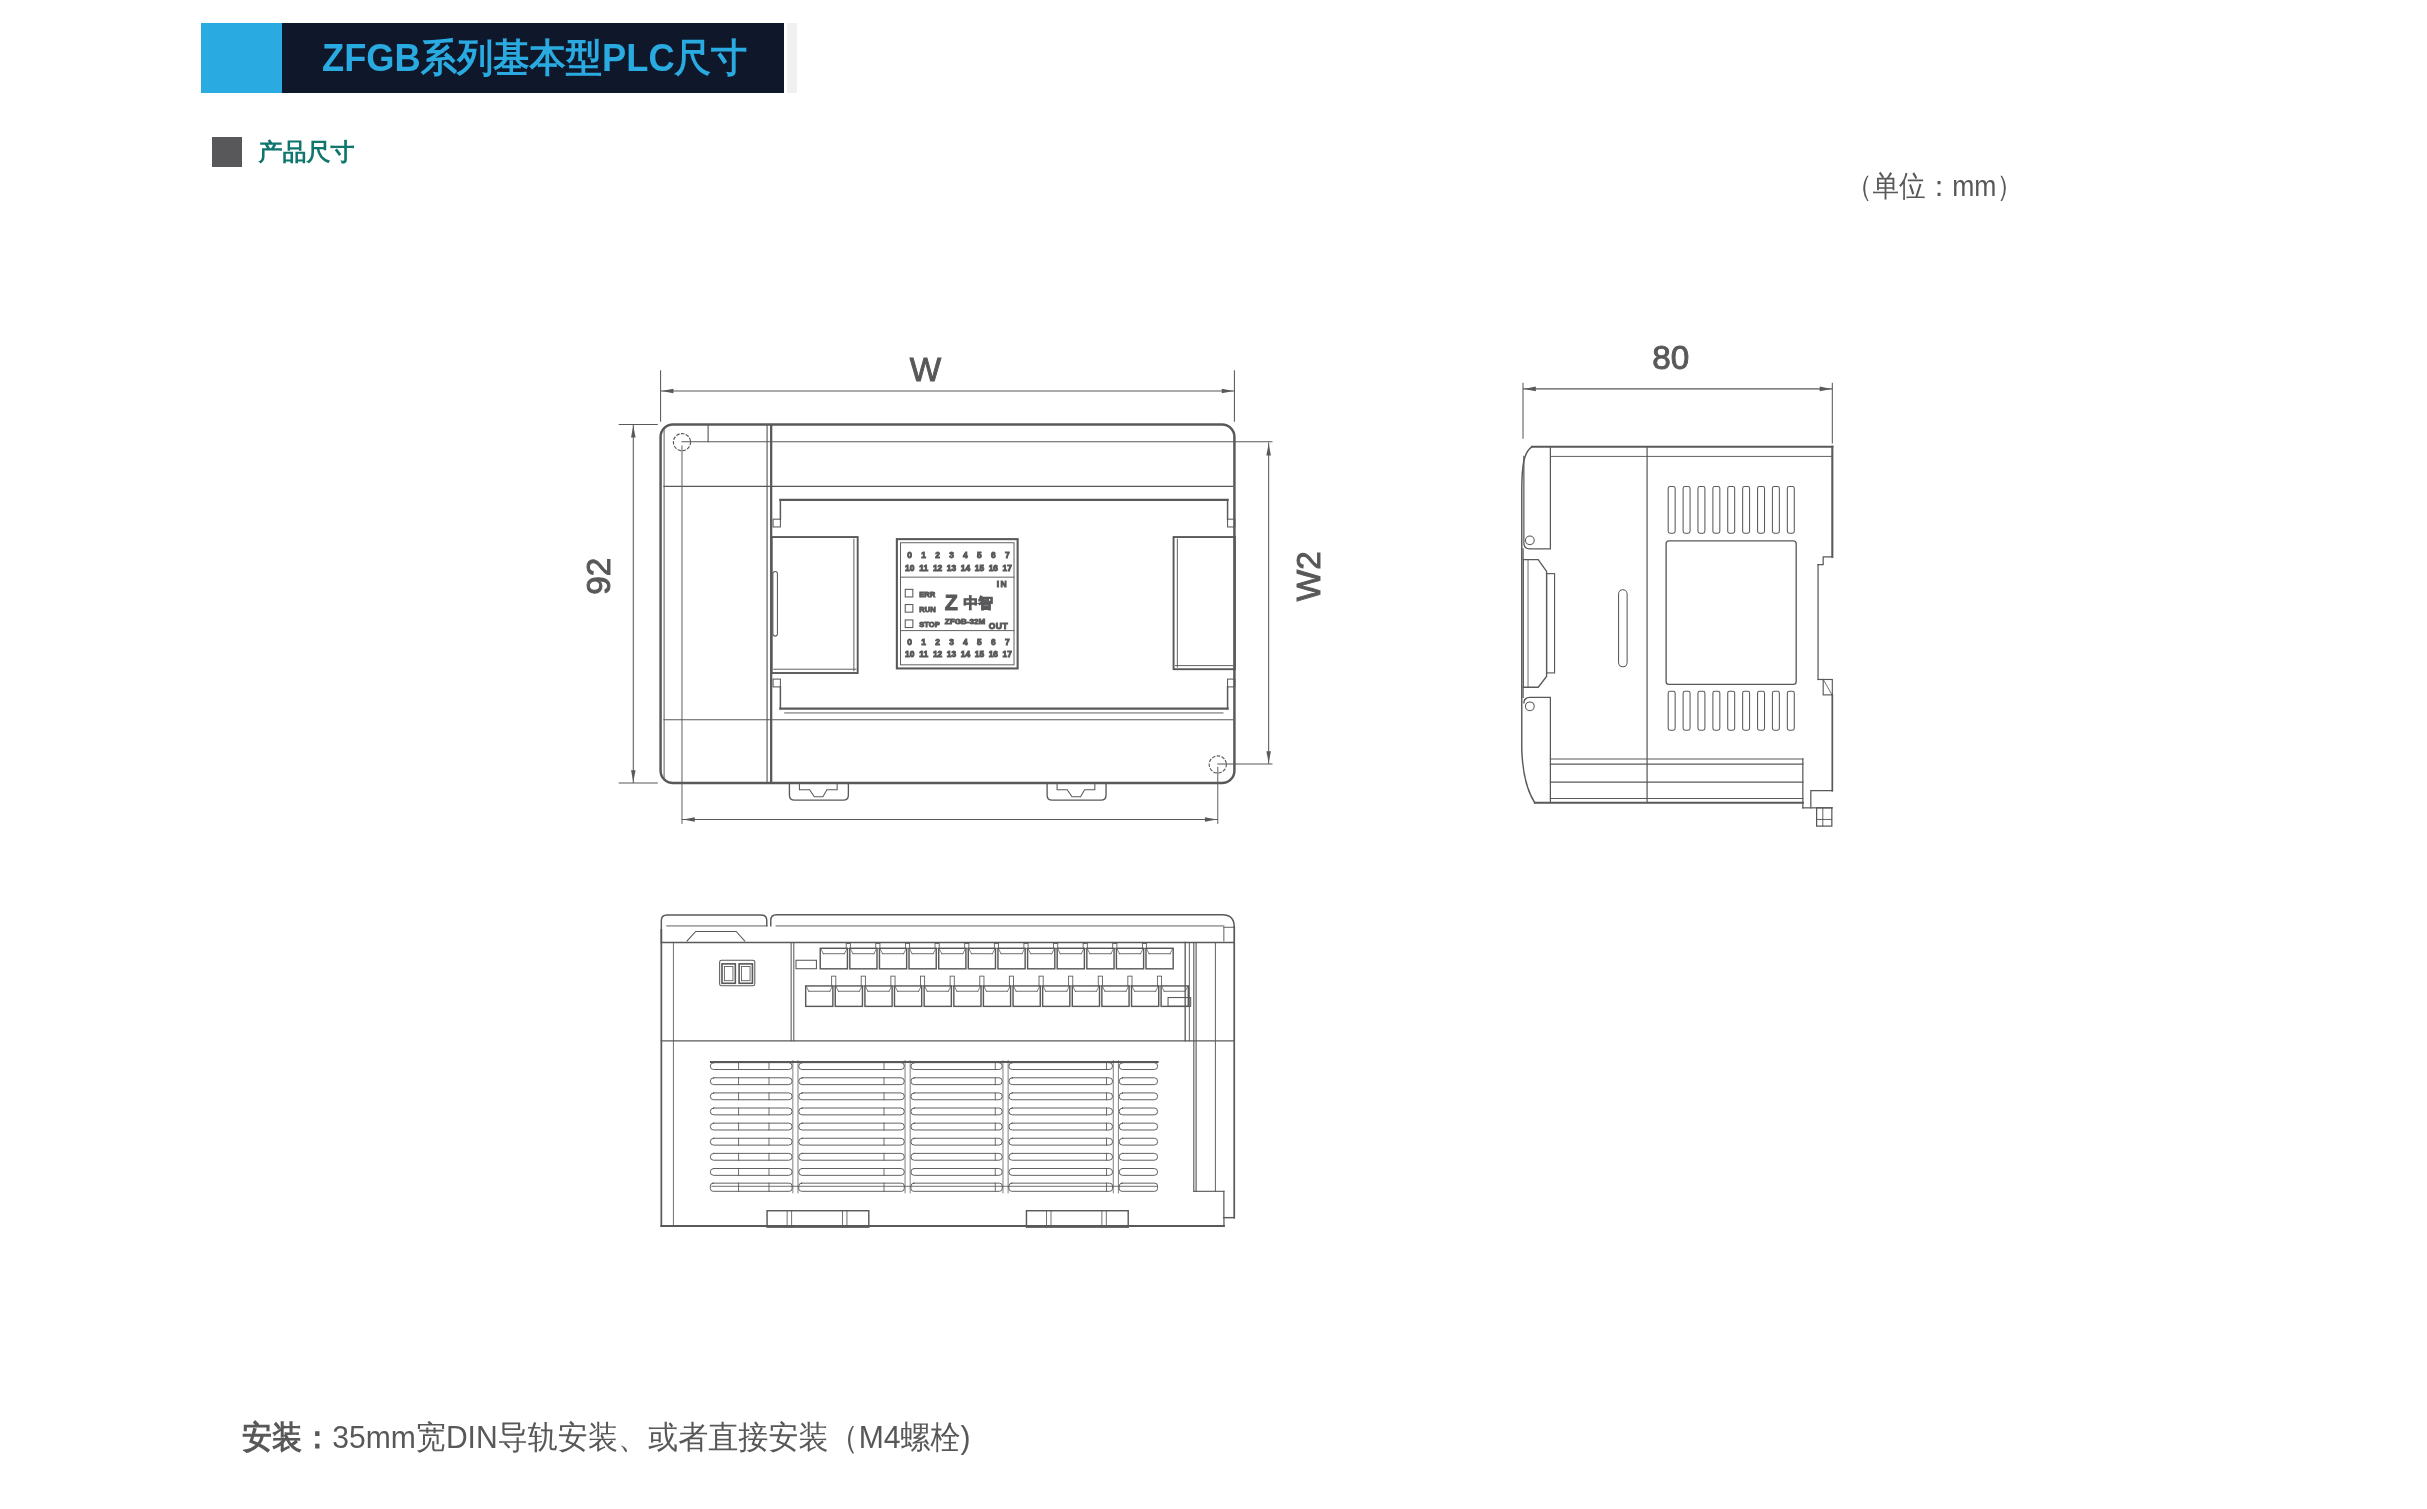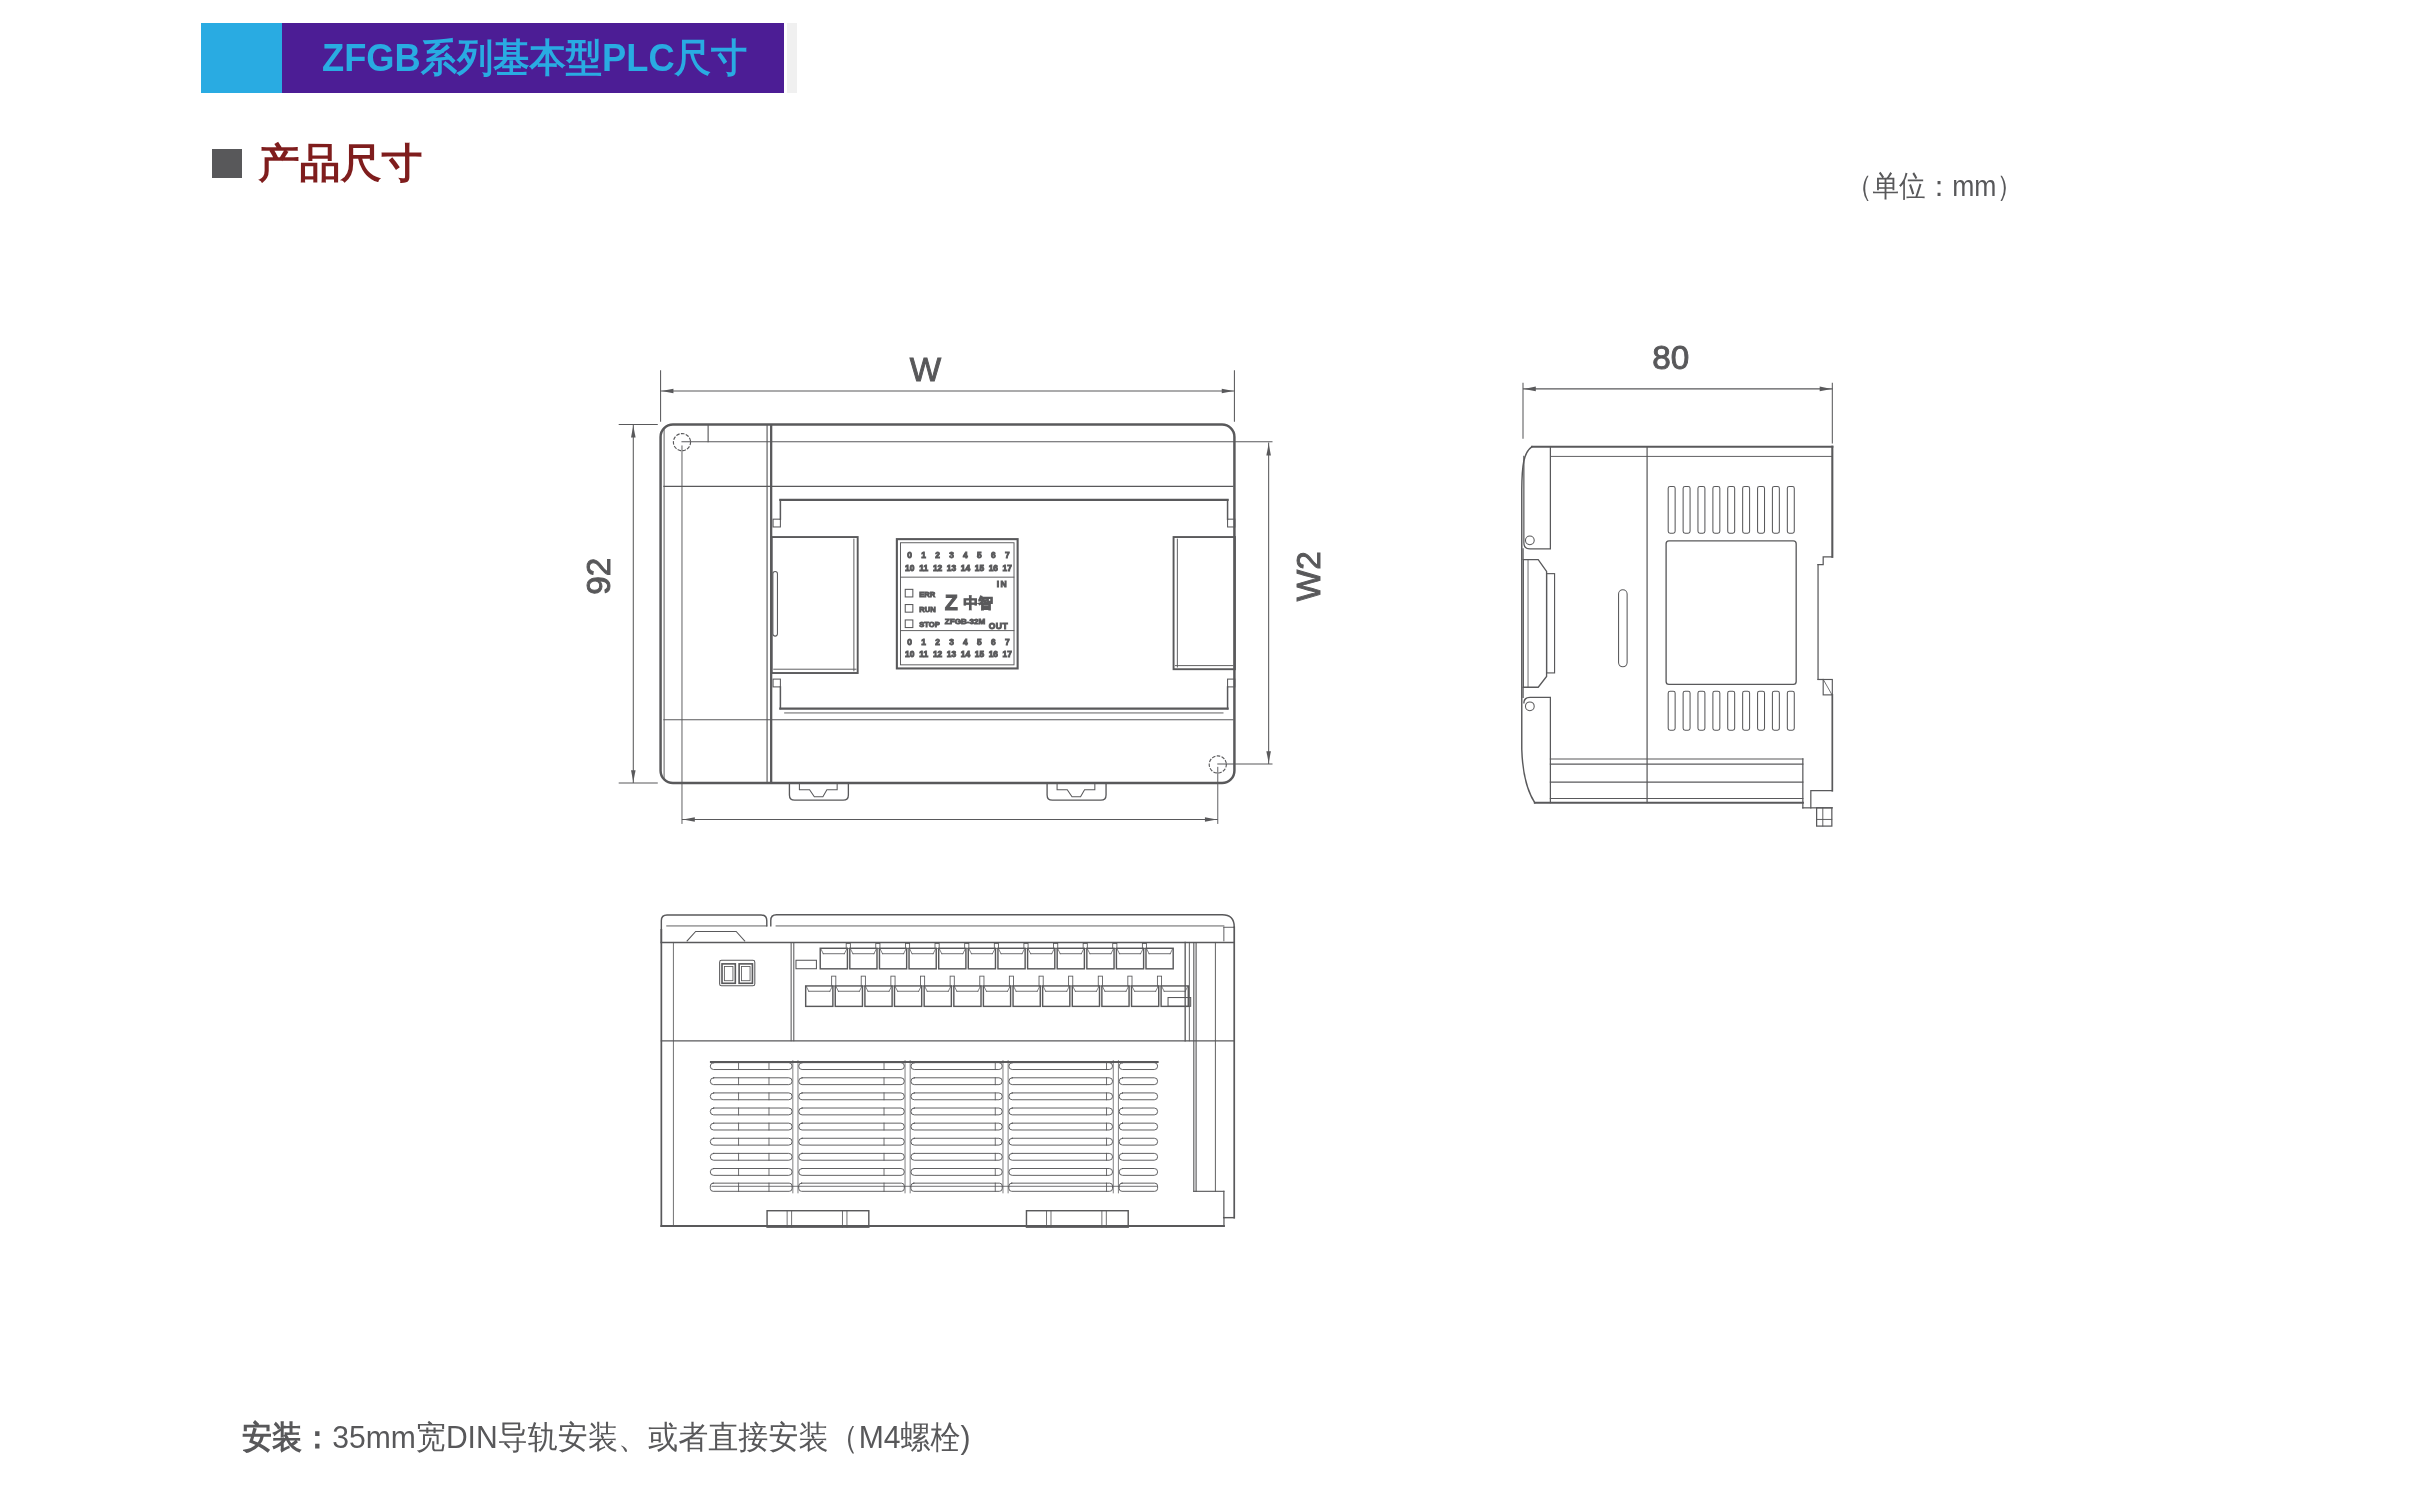--- a/index.html
+++ b/index.html
@@ -1,27 +1,27 @@
 <!DOCTYPE html>
 <html style="font-size:15px"><head>
 <meta charset="utf-8">
 <style>
   html,body { margin:0; padding:0; background:#ffffff; }
   body { width:2427px; height:1509px; position:relative; overflow:hidden;
          font-family:"Liberation Sans","DejaVu Sans",sans-serif; }
   .abs { position:absolute; }
   #accent-block { left:201px; top:23px; width:81px; height:70px; background:#29abe2; }
-  #title-banner { left:282px; top:23px; width:502px; height:70px; background:#4c1d95;
+  #title-banner { left:282px; top:23px; width:502px; height:70px; background:#0f172a;
                    display:flex; align-items:center; }
   #title-banner .title { margin-left:40px; font-size:39px; font-weight:700; color:#29abe2;
                           white-space:nowrap; transform:scaleX(0.93); transform-origin:left center; }
   #banner-edge { left:787px; top:23px; width:10px; height:70px; background:#f0f0f0; }
   #section-row { left:212px; top:136px; display:flex; align-items:center; }
   #section-bullet { width:29.5px; height:29.5px; background:#58585a; margin-right:17px; }
-  #section-title { font-size:41px; font-weight:700; color:#7f1d1d; white-space:nowrap; }
+  #section-title { font-size:24px; font-weight:700; color:#0f766e; white-space:nowrap; }
   #units-note { left:1846px; top:167px; font-size:29.5px; color:#58585a; white-space:nowrap; transform:scaleX(0.9); transform-origin:left center; }
   #footer-note { left:242px; top:1416px; font-size:32px; color:#58585a; white-space:nowrap; transform:scaleX(0.94); transform-origin:left center; }
   #footer-note .lbl { font-weight:700; }
   svg text { font-family:"Liberation Sans","DejaVu Sans",sans-serif; }
 </style>
 </head>
 <body>
 
 <div class="abs" id="accent-block"></div>
 <div class="abs" id="title-banner">

